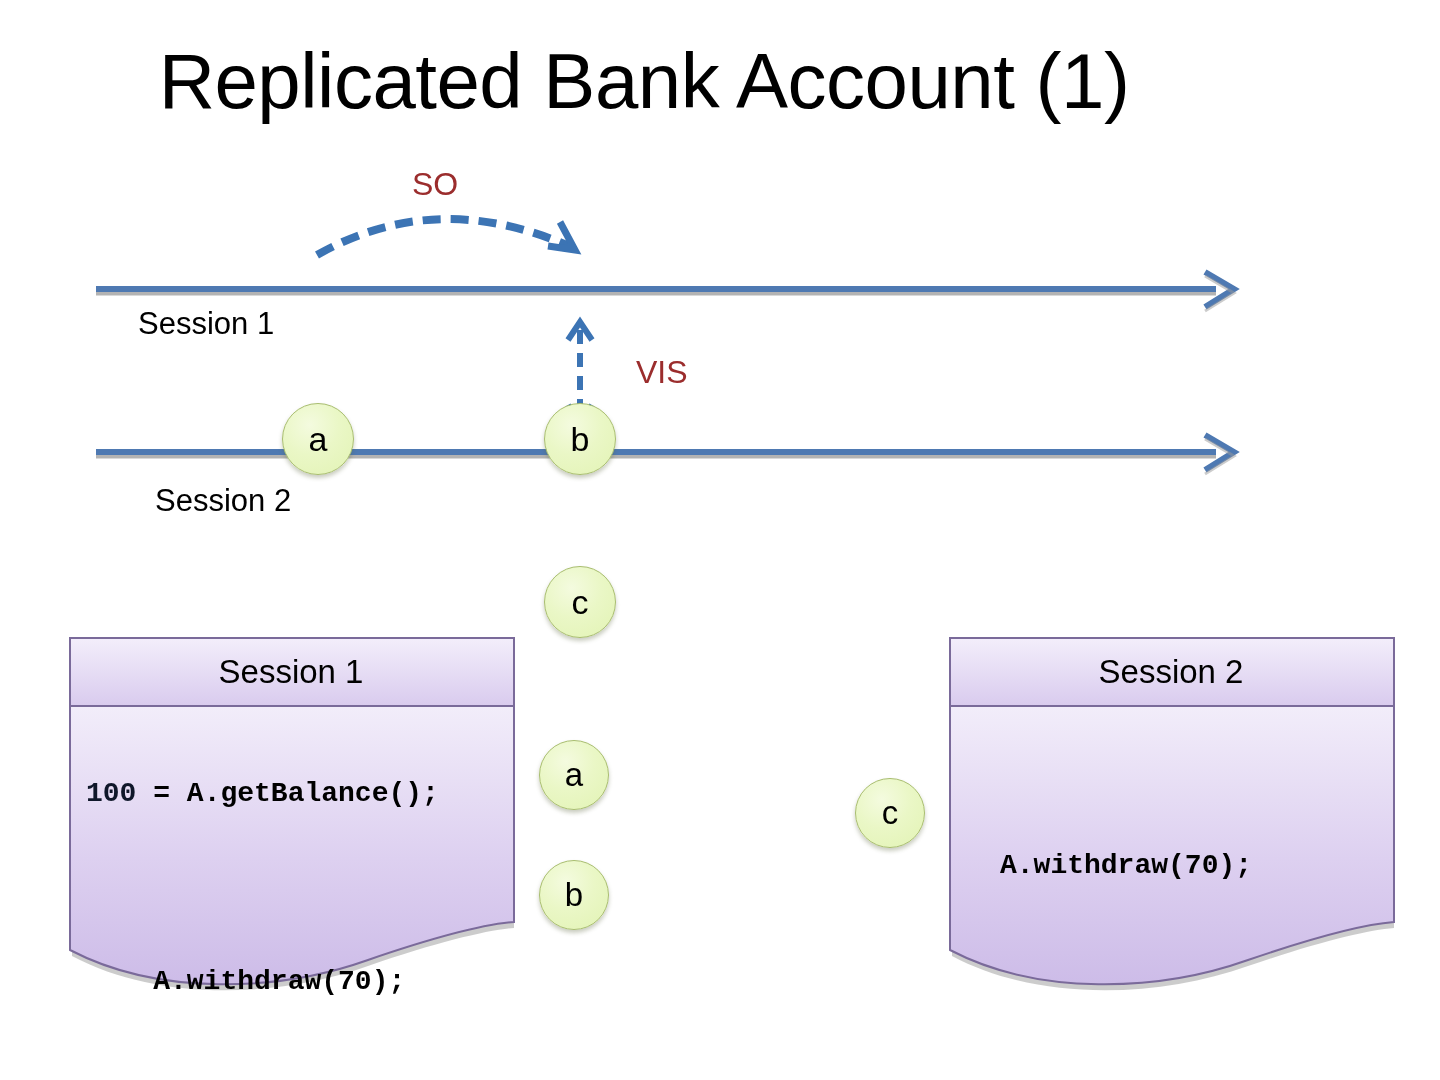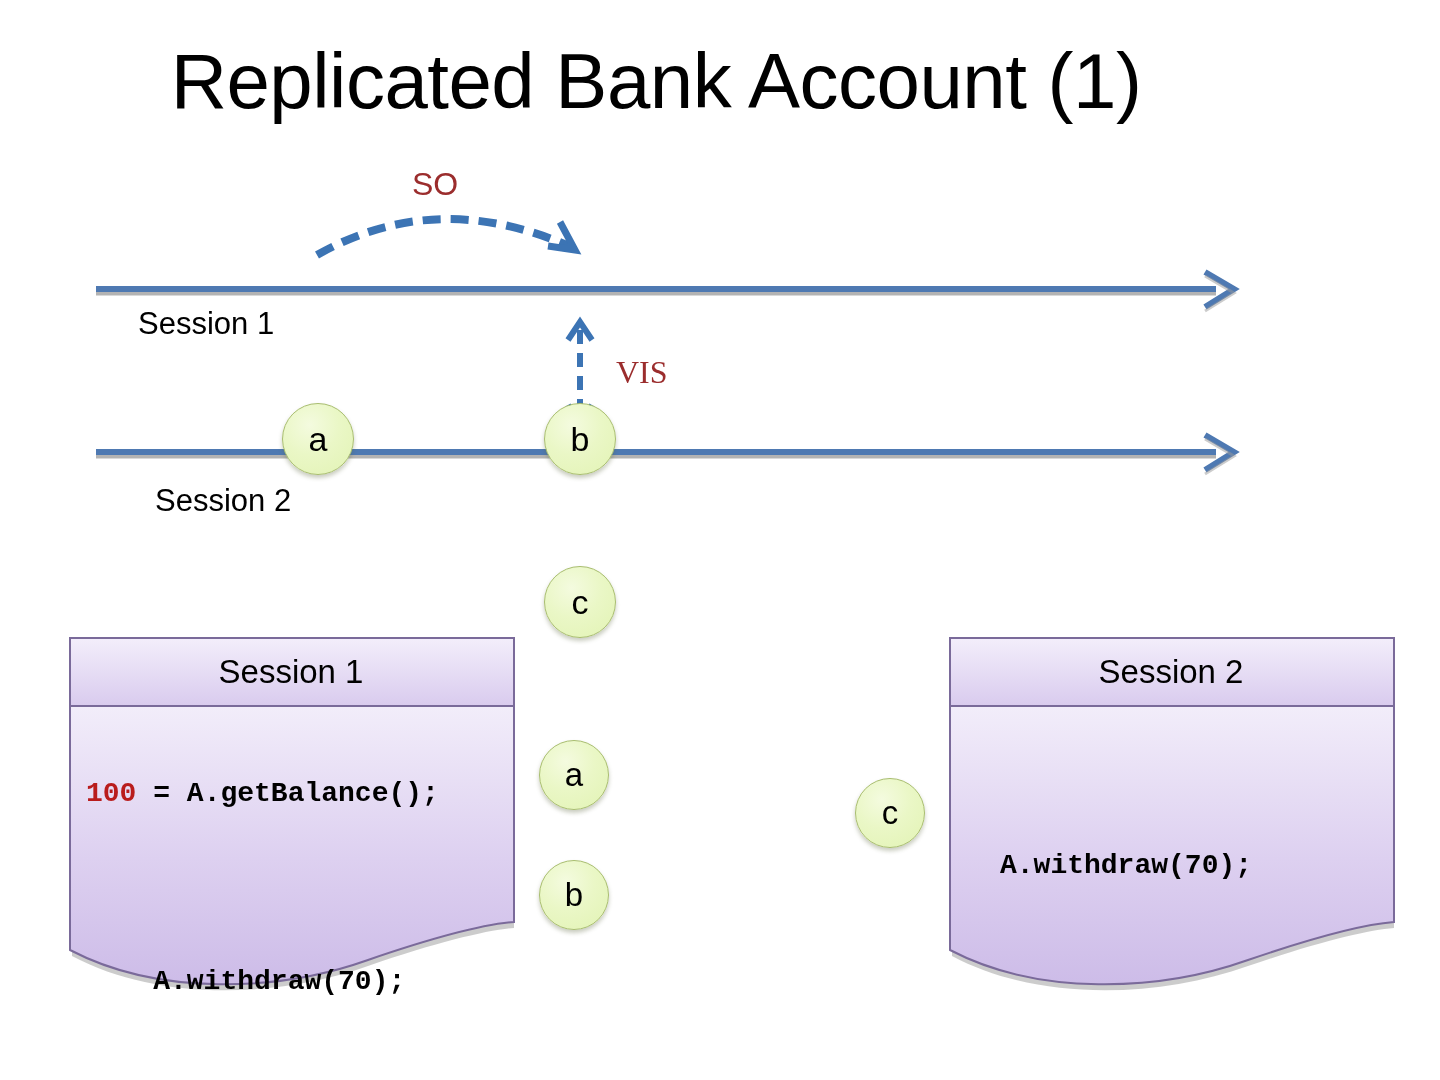--- a/index.html
+++ b/index.html
@@ -12,21 +12,21 @@
     height: 1080px;
     position: relative;
     overflow: hidden;
     font-family: "Liberation Sans", sans-serif;
     color: #000000;
   }
 
   
   #slide-title {
     position: absolute;
-    left: 12px;
+    left: 0;
     top: 42px;
     width: 1288px;
     text-align: center;
     font-family: "Liberation Sans", sans-serif;
     font-size: 78px;
     font-weight: 400;
     line-height: 1.0;
     letter-spacing: -0.5px;
     color: #000000;
     white-space: nowrap;
@@ -66,21 +66,21 @@
   }
 
   .edge-label {
     position: absolute;
     font-family: "Liberation Sans", sans-serif;
     font-size: 32px;
     color: #9B2D2D;
     white-space: nowrap;
   }
   #so-label { left: 412px; top: 16px; text-align: center; }
-  #vis-label { left: 616px; top: 204px; font-family: Liberation Serif, serif; }
+  #vis-label { left: 636px; top: 204px; }
 
   
   .node {
     position: absolute;
     border-radius: 50%;
     background: radial-gradient(circle at 38% 30%, #f4fbdf 0%, #eaf7c6 45%, #e2f3b4 100%);
     border: 1.6px solid #a8bd6e;
     box-shadow: 0 3px 4px rgba(90,100,60,0.33);
     display: flex;
     align-items: center;
@@ -133,21 +133,21 @@
   .code-box-body {
     position: absolute;
     font-family: "Liberation Mono", monospace;
     font-size: 28px;
     font-weight: bold;
     line-height: 1.0;
     color: #000000;
     white-space: pre;
     pointer-events: none;
   }
-  .num-green { color: #b91c1c; }
+  .num-green { color: #0f172a; }
 
   #session1-box { left: 68px; top: 636px; width: 446px; height: 356px; }
   #session1-box .code-box-header { width: 446px; }
   #session1-box .code-box-body { left: 18px; top: 88px; }
 
   #session2-box { left: 948px; top: 636px; width: 446px; height: 356px; }
   #session2-box .code-box-header { width: 446px; }
   #session2-box .code-box-body { left: 52px; top: 160px; }
 
   .code-line { height: 38px; }

